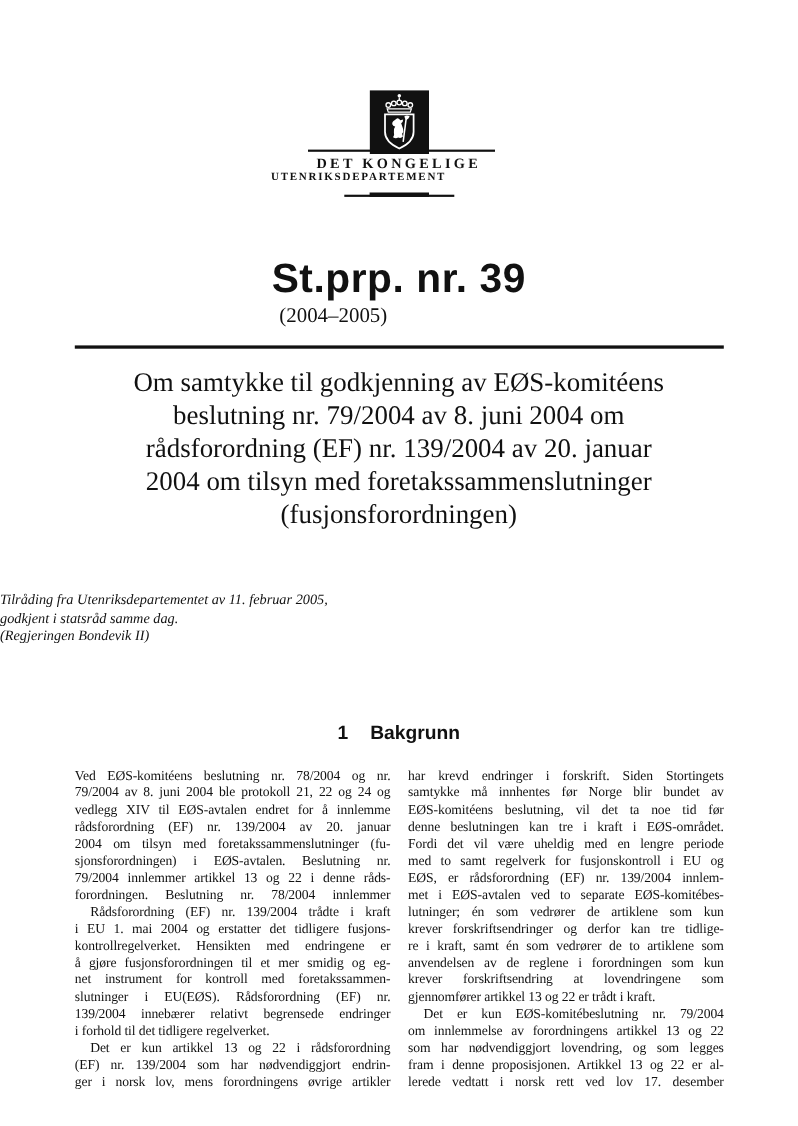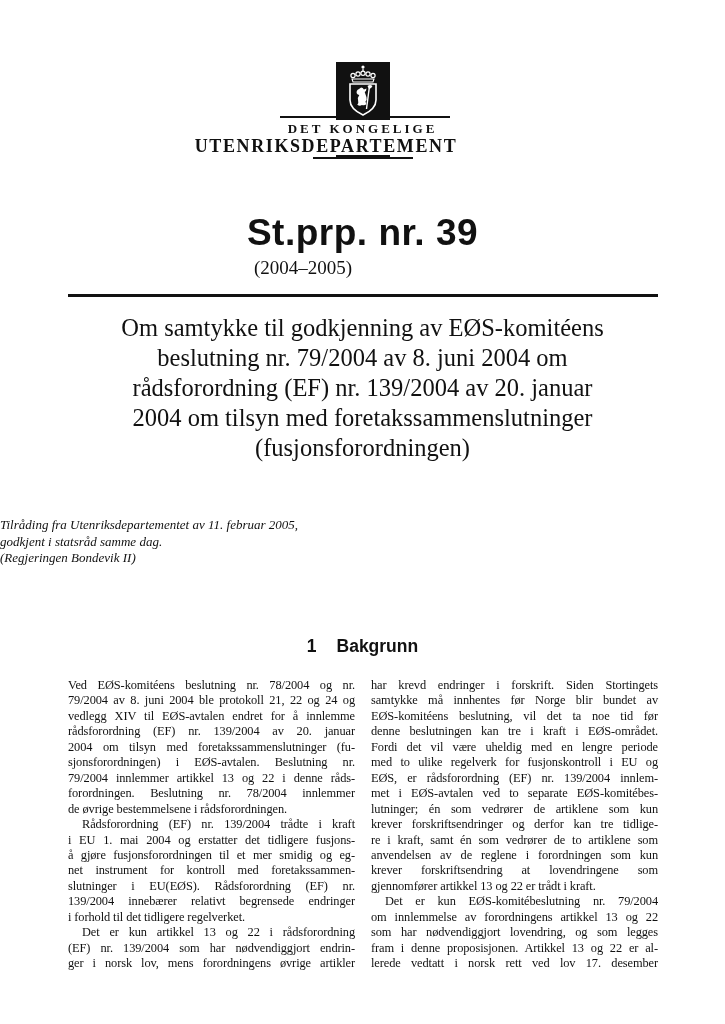--- a/index.html
+++ b/index.html
@@ -2,29 +2,29 @@
 <html lang="no"><head>
 <meta charset="utf-8">
 <style>
   html,body{margin:0;padding:0;}
   body{
     width:725px;height:1024px;position:relative;
     background:#ffffff;color:#111111;
     font-family:"Liberation Serif","DejaVu Serif",serif;
     overflow:hidden;
   }
-  .abs{position:absolute;}
+  .abs{position:absolute;margin-top:20px;}
 
   
   .crest{left:336px;top:62px;width:54px;height:58px;z-index:2;}
   .crest-rule{left:280px;top:116px;width:170px;height:2px;background:#111;z-index:1;}
   .ministry-l1{left:0;top:121px;width:725px;text-align:center;
     font-weight:bold;font-size:13px;letter-spacing:3px;}
   .ministry-l2{left:0;top:136px;width:652px;text-align:center;
-    font-weight:bold;font-size:18px;letter-spacing:1.6px;}
+    font-weight:bold;font-size:10px;letter-spacing:1.6px;}
   .ministry-rule-thin{left:313px;top:157px;width:100px;height:1.5px;background:#111;}
   .ministry-rule-thick{left:336px;top:155px;width:54px;height:4px;background:#111;}
 
   
   .doc-number{left:0;top:212px;width:725px;text-align:center;
     font-family:"Liberation Sans","DejaVu Sans",sans-serif;
     font-weight:bold;font-size:37px;letter-spacing:0.5px;}
   .session{left:0;top:257px;width:606px;text-align:center;font-size:19px;}
   .main-rule{left:68px;top:294px;width:590px;height:2.5px;background:#111;}
 
@@ -106,45 +106,45 @@
   <div class="col">
       <div class="paragraph">
         <div class="bodyline">Ved EØS-komitéens beslutning nr. 78/2004 og nr.</div>
         <div class="bodyline">79/2004 av 8. juni 2004 ble protokoll 21, 22 og 24 og</div>
         <div class="bodyline">vedlegg XIV til EØS-avtalen endret for å innlemme</div>
         <div class="bodyline">rådsforordning (EF) nr. 139/2004 av 20. januar</div>
         <div class="bodyline">2004 om tilsyn med foretakssammenslutninger (fu-</div>
         <div class="bodyline">sjonsforordningen) i EØS-avtalen. Beslutning nr.</div>
         <div class="bodyline">79/2004 innlemmer artikkel 13 og 22 i denne råds-</div>
         <div class="bodyline">forordningen. Beslutning nr. 78/2004 innlemmer</div>
-        <div class="bodyline endline">de øvrige bestemmelsene i rådsforordningen.</div>
       </div>
       <div class="paragraph">
         <div class="bodyline indent">Rådsforordning (EF) nr. 139/2004 trådte i kraft</div>
         <div class="bodyline">i EU 1. mai 2004 og erstatter det tidligere fusjons-</div>
+        <div class="bodyline">kontrollregelverket. Hensikten med endringene er</div>
         <div class="bodyline">å gjøre fusjonsforordningen til et mer smidig og eg-</div>
         <div class="bodyline">net instrument for kontroll med foretakssammen-</div>
         <div class="bodyline">slutninger i EU(EØS). Rådsforordning (EF) nr.</div>
         <div class="bodyline">139/2004 innebærer relativt begrensede endringer</div>
         <div class="bodyline endline">i forhold til det tidligere regelverket.</div>
       </div>
       <div class="paragraph">
         <div class="bodyline indent">Det er kun artikkel 13 og 22 i rådsforordning</div>
         <div class="bodyline">(EF) nr. 139/2004 som har nødvendiggjort endrin-</div>
         <div class="bodyline">ger i norsk lov, mens forordningens øvrige artikler</div>
       </div>
     </div>
   <div class="col">
       <div class="paragraph">
         <div class="bodyline">har krevd endringer i forskrift. Siden Stortingets</div>
         <div class="bodyline">samtykke må innhentes før Norge blir bundet av</div>
         <div class="bodyline">EØS-komitéens beslutning, vil det ta noe tid før</div>
         <div class="bodyline">denne beslutningen kan tre i kraft i EØS-området.</div>
         <div class="bodyline">Fordi det vil være uheldig med en lengre periode</div>
-        <div class="bodyline">med to ulike regelverk for fusjonskontroll i EU og</div>
+        <div class="bodyline">med to samt regelverk for fusjonskontroll i EU og</div>
         <div class="bodyline">EØS, er rådsforordning (EF) nr. 139/2004 innlem-</div>
         <div class="bodyline">met i EØS-avtalen ved to separate EØS-komitébes-</div>
         <div class="bodyline">lutninger; én som vedrører de artiklene som kun</div>
         <div class="bodyline">krever forskriftsendringer og derfor kan tre tidlige-</div>
         <div class="bodyline">re i kraft, samt én som vedrører de to artiklene som</div>
         <div class="bodyline">anvendelsen av de reglene i forordningen som kun</div>
         <div class="bodyline">krever forskriftsendring at lovendringene som</div>
         <div class="bodyline endline">gjennomfører artikkel 13 og 22 er trådt i kraft.</div>
       </div>
       <div class="paragraph">

